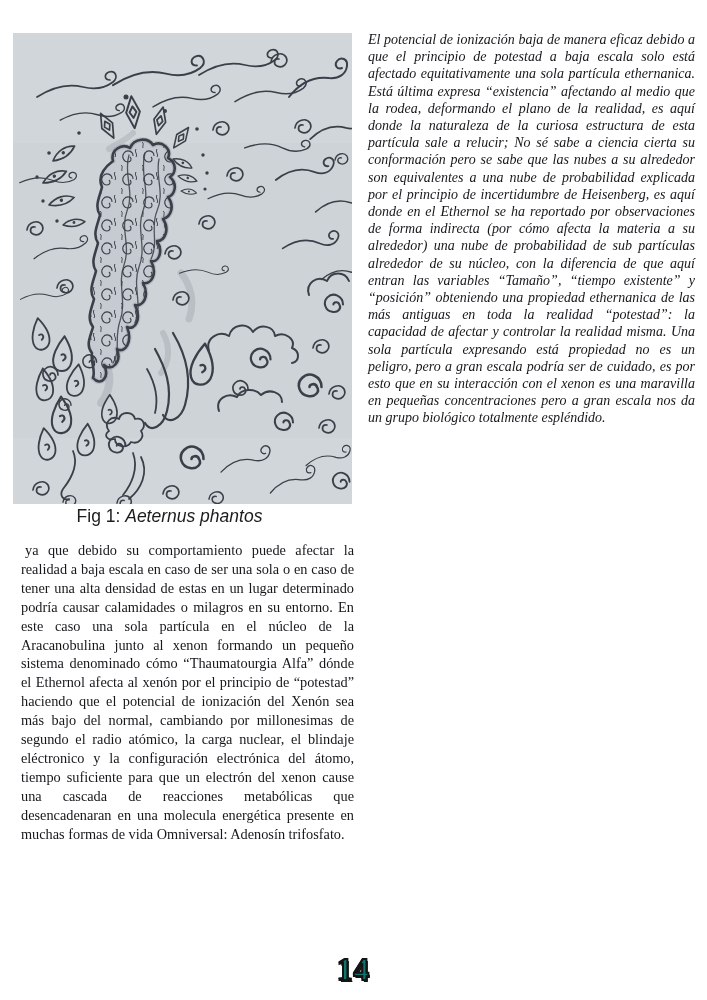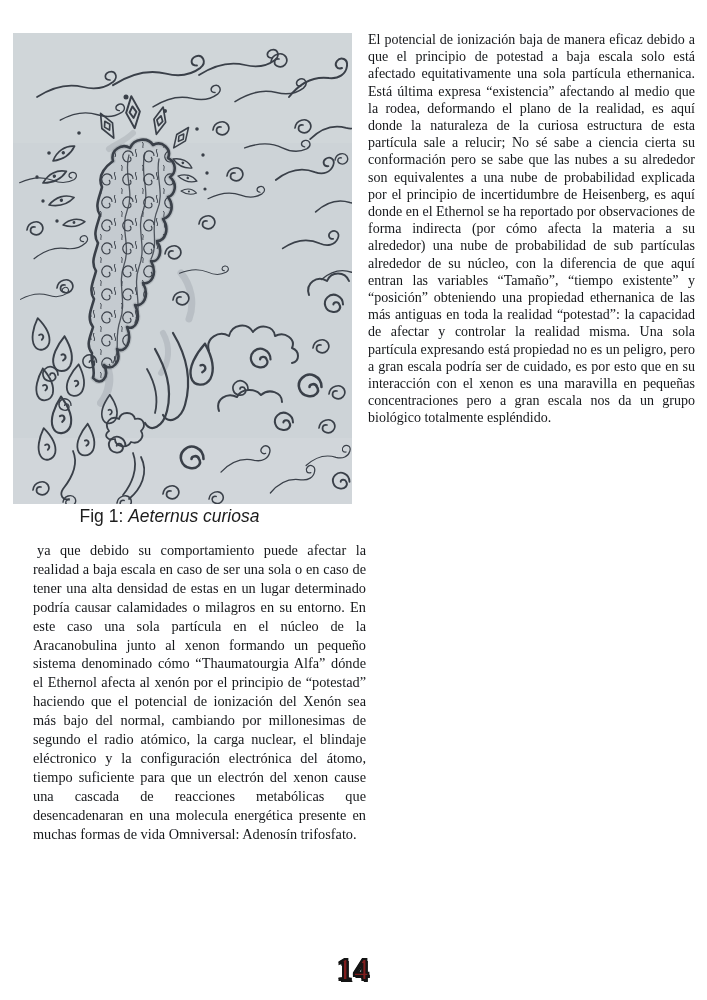--- a/index.html
+++ b/index.html
@@ -26,32 +26,32 @@
     font-size:17.5px; color:#1c1c1c;
     white-space:pre-wrap;
   }
   .caption em { font-style:italic; }
   .col { position:absolute; text-align:justify; }
   .col p { margin:0; }
   .right-col {
     left:368px; top:31px; width:327px;
     font-size:14px; line-height:17.2px;
   }
-  .right-col p { margin-bottom:17px; }
+  .right-col p { margin-bottom:17px;font-style:italic; }
   .left-col {
-    left:33px; top:541px; width:333px;
+    left:21px; top:541px; width:333px;
     font-size:14.3px; line-height:18.9px;
   }
   .left-col p { text-indent:4px; }
   .page-number {
     position:absolute; left:0; top:952px; width:707px;
     text-align:center;
     font-family:"Liberation Serif", serif;
     font-weight:bold; font-size:31px; letter-spacing:1px;
-    color:#7f1d1d;
+    color:#0f766e;
     -webkit-text-stroke:2px #141414;
     text-shadow:1.5px 1.5px 0 #141414, -1px -1px 0 #141414;
   }
 </style>
 </head>
 <body>
 
 <div class="page" style="background: rgb(255, 255, 255);">
 
   <div class="photo">
@@ -208,21 +208,21 @@
         </g>
         <use href="#curl" transform="translate(104,462) scale(0.9)"></use>
         <use href="#curl" transform="translate(50,462) scale(0.8)"></use>
         <use href="#curl" transform="translate(20,448)"></use>
         <use href="#curl" transform="translate(150,452)"></use>
         <use href="#curl" transform="translate(196,458) scale(0.9)"></use>
       </g>
     </svg>
   </div>
 
-  <div class="caption"><span>Fig 1: </span><em>Aeternus curiosa</em></div>
+  <div class="caption"><span>Fig 1: </span><em>Aeternus phantos</em></div>
 
   <div class="col right-col">
     <p>El potencial de ionización baja de manera eficaz debido a que el principio de potestad a baja escala solo está afectado equitativamente una sola partícula ethernanica. Está última expresa “existencia” afectando al medio que la rodea, deformando el plano de la realidad, es aquí donde la naturaleza de la curiosa estructura de esta partícula sale a relucir; No sé sabe a ciencia cierta su conformación pero se sabe que las nubes a su alrededor son equivalentes a una nube de probabilidad explicada por el principio de incertidumbre de Heisenberg, es aquí donde en el Ethernol se ha reportado por observaciones de forma indirecta (por cómo afecta la materia a su alrededor) una nube de probabilidad de sub partículas alrededor de su núcleo, con la diferencia de que aquí entran las variables “Tamaño”, “tiempo existente” y “posición” obteniendo una propiedad ethernanica de las más antiguas en toda la realidad “potestad”: la capacidad de afectar y controlar la realidad misma. Una sola partícula expresando está propiedad no es un peligro, pero a gran escala podría ser de cuidado, es por esto que en su interacción con el xenon es una maravilla en pequeñas concentraciones pero a gran escala nos da un grupo biológico totalmente espléndido.</p>
   </div>
 
   <div class="col left-col">
     <p> ya que debido su comportamiento puede afectar la realidad a baja escala en caso de ser una sola o en caso de tener una alta densidad de estas en un lugar determinado podría causar calamidades o milagros en su entorno. En este caso una sola partícula en el núcleo de la Aracanobulina junto al xenon formando un pequeño sistema denominado cómo “Thaumatourgia Alfa” dónde el Ethernol afecta al xenón por el principio de “potestad” haciendo que el potencial de ionización del Xenón sea más bajo del normal, cambiando por millonesimas de segundo el radio atómico, la carga nuclear, el blindaje eléctronico y la configuración electrónica del átomo, tiempo suficiente para que un electrón del xenon cause una cascada de reacciones metabólicas que desencadenaran en una molecula energética presente en muchas formas de vida Omniversal: Adenosín trifosfato.</p>
   </div>
 
   <div class="page-number">14</div>

